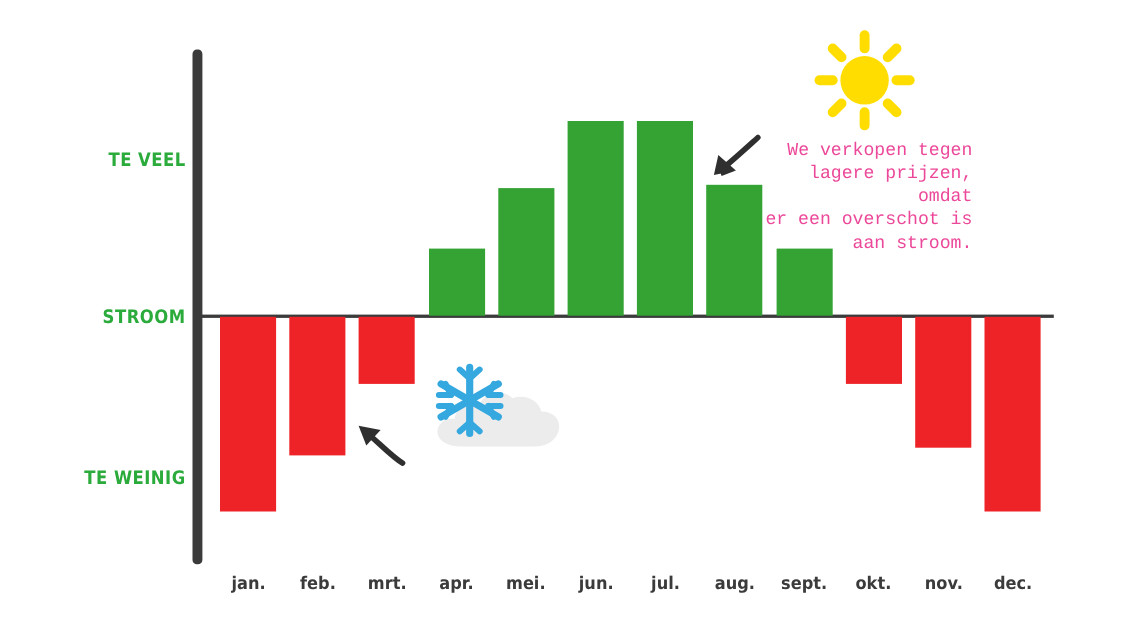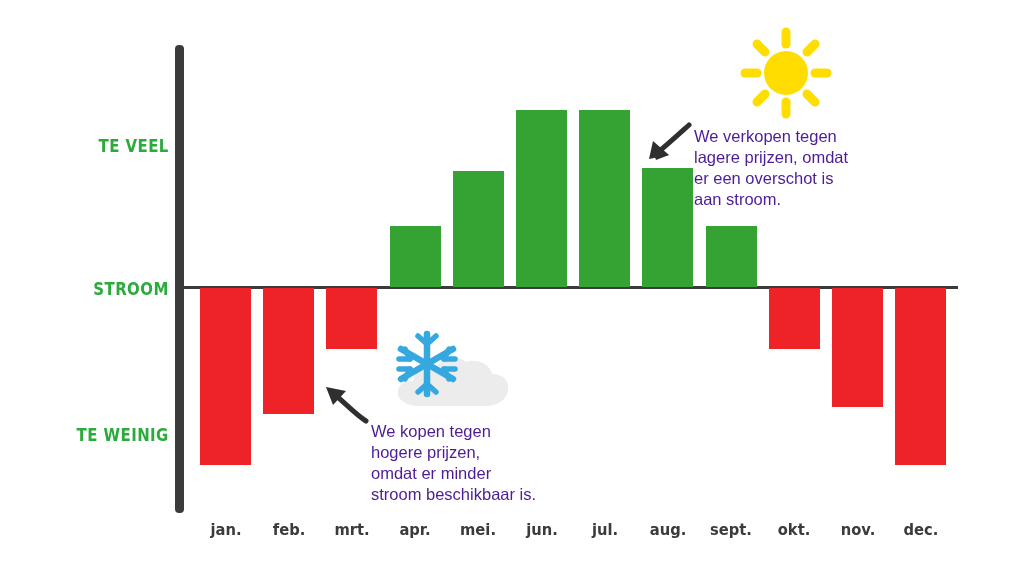--- a/index.html
+++ b/index.html
@@ -81,25 +81,25 @@
     color: #3b3b3b;
     font-family: "DejaVu Sans", sans-serif;
     font-weight: bold;
     font-size: 16px;
     transform: scaleX(0.92);
   }
 
   
   .annotation {
     position: absolute;
-    color: #4c1d95;
-    font-family: Liberation Sans, sans-serif;
+    color: #ec4899;
+    font-family: Liberation Mono, monospace;
     font-size: 16.5px;
     line-height: 21px;
-    text-align: left;
+    text-align: right;
     white-space: pre-line;
   }
   .annotation.top    { left: 694px; top: 126px; width: 190px; }
   .annotation.bottom { left: 371px; top: 421px; width: 200px; }
 
   .arrow {
     position: absolute;
     width: 48px;
     height: 40px;
   }
@@ -214,18 +214,14 @@
 
   <svg class="arrow bottom" viewBox="0 0 48 40">
     <path d="M44 36 C34 30 22 17 11 8" stroke="#2f2f2f" stroke-width="5" fill="none" stroke-linecap="round"></path>
     <path d="M4 2 L24 6 L11 20 Z" fill="#2f2f2f"></path>
   </svg>
 
   <div class="annotation top">We verkopen tegen
 lagere prijzen, omdat
 er een overschot is
 aan stroom.</div>
-  <div class="annotation bottom">We kopen tegen
-hogere prijzen,
-omdat er minder
-stroom beschikbaar is.</div>
 
 </div>
 
 </body></html>

